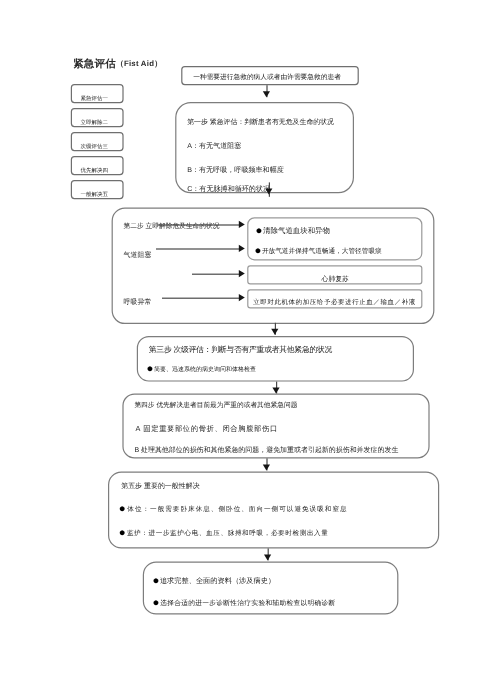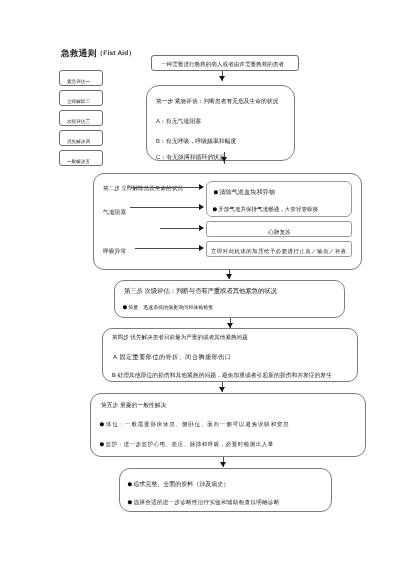--- a/index.html
+++ b/index.html
@@ -21,21 +21,21 @@
   .hline{position:absolute;background:#4a4a4a;height:1px;}
   .adown{position:absolute;width:0;height:0;border-left:3px solid transparent;border-right:3px solid transparent;border-top:5px solid #151515;}
   .bul{display:inline-block;font-size:9.5px;line-height:0;vertical-align:-1px;color:#000;margin-right:0.5px;}
   .aright{position:absolute;width:0;height:0;border-top:3px solid transparent;border-bottom:3px solid transparent;border-left:5px solid #151515;}
 </style>
 </head>
 <body>
 
 <div id="page">
 
-  <div class="title" style="left:61px;top:48px;font-size:8.7px;line-height:10px;"><span>急救通则</span><span style="font-size:6.5px;vertical-align:1px;">（Fist Aid）</span></div>
+  <div class="title" style="left:61px;top:48px;font-size:8.7px;line-height:10px;"><span>紧急评估</span><span style="font-size:6.5px;vertical-align:1px;">（Fist Aid）</span></div>
 
   <div class="box sb" style="left:59px;top:70px;width:44px;height:16px;">
     <span class="txt" style="left:7px;top:8px;font-size:4.6px;">紧急评估一</span>
   </div>
   <div class="box sb" style="left:59px;top:90px;width:44px;height:16px;">
     <span class="txt" style="left:7px;top:8px;font-size:4.6px;">立即解除二</span>
   </div>
   <div class="box sb" style="left:59px;top:110px;width:44px;height:16px;">
     <span class="txt" style="left:7px;top:8px;font-size:4.6px;">次级评估三</span>
   </div>

